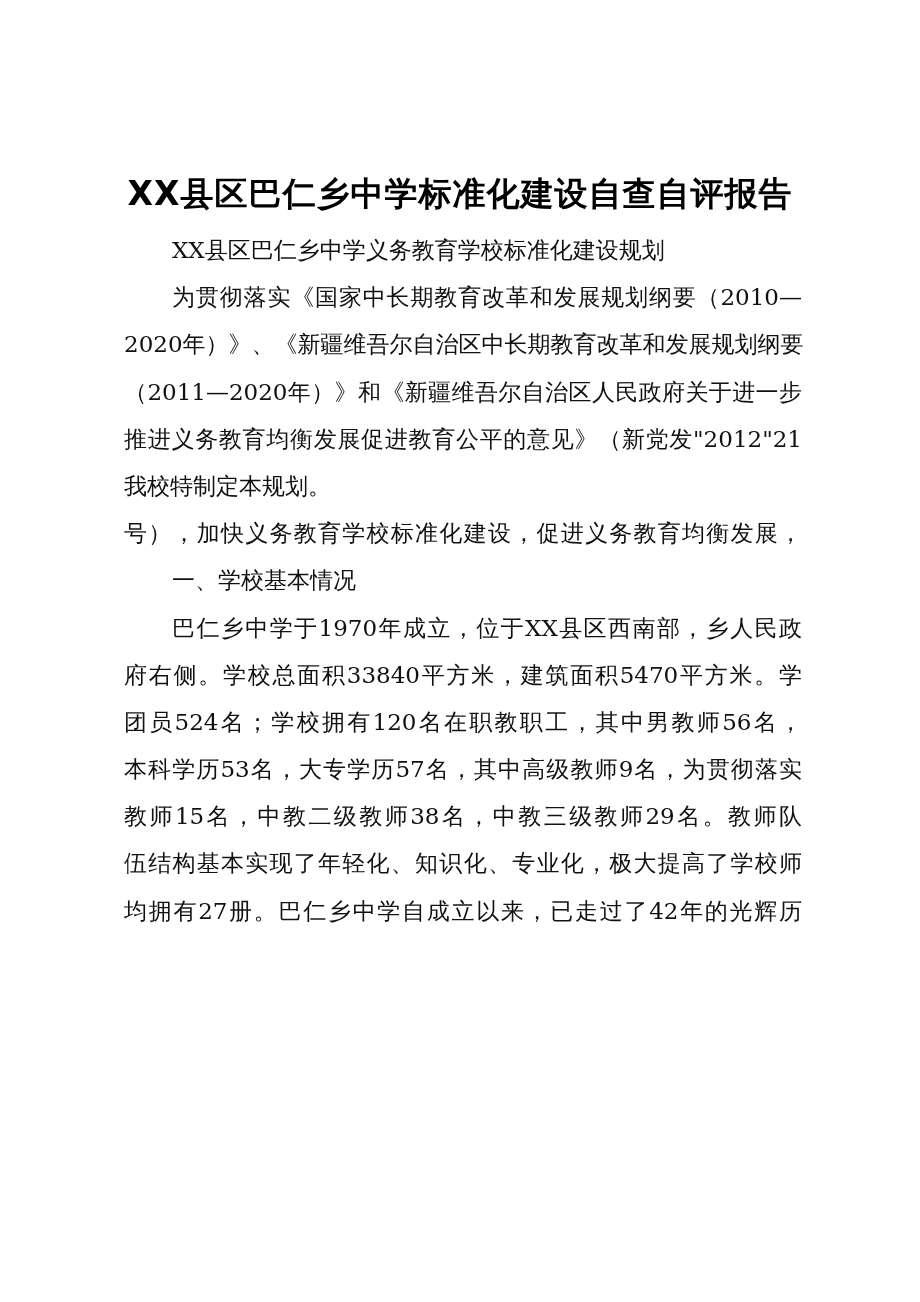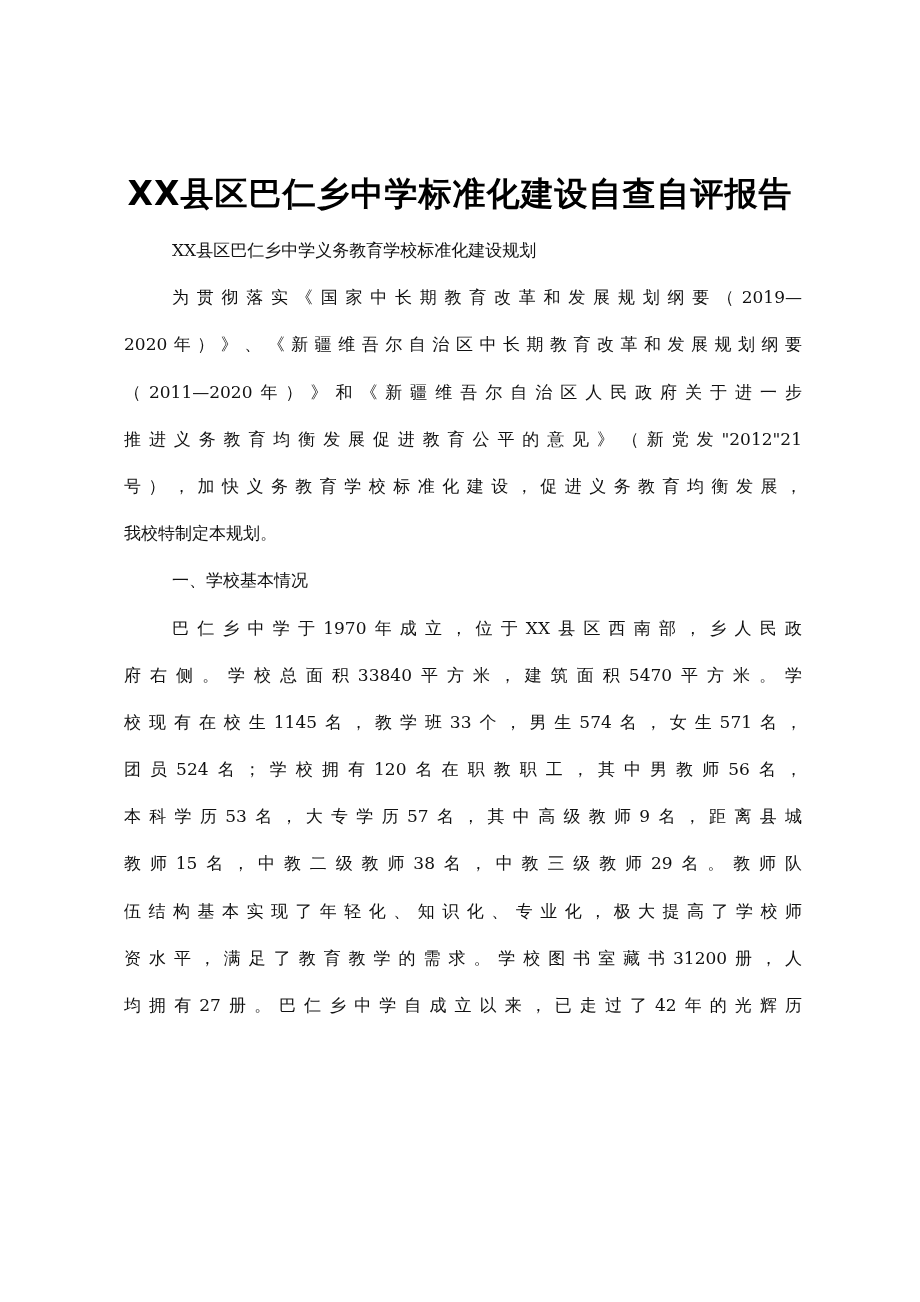--- a/index.html
+++ b/index.html
@@ -38,21 +38,21 @@
     }
     .body {
       position: absolute;
       left: 124px;
       top: 220px;
       width: 678px;
     }
     .line {
       height: 47.2px;
       line-height: 47.2px;
-      font-size: 17px;
+      font-size: 23px;
       white-space: nowrap;
       text-align: justify;
       text-align-last: justify;
       letter-spacing: 0px;
     }
     .line.last {
       text-align-last: left;
     }
     .indent {
       padding-left: 48px;
@@ -61,37 +61,35 @@
 </head>
 <body>
 
 <div class="page">
   <div class="title">XX县区巴仁乡中学标准化建设自查自评报告</div>
 
   <div class="body">
     <div class="line last indent">XX县区巴仁乡中学义务教育学校标准化建设规划</div>
 
     <div>
-      <div class="line indent">为贯彻落实《国家中长期教育改革和发展规划纲要（2019—</div>
+      <div class="line indent">为贯彻落实《国家中长期教育改革和发展规划纲要（2010—</div>
       <div class="line">2020年）》、《新疆维吾尔自治区中长期教育改革和发展规划纲要</div>
       <div class="line">（2011—2020年）》和《新疆维吾尔自治区人民政府关于进一步</div>
       <div class="line">推进义务教育均衡发展促进教育公平的意见》（新党发"2012"21</div>
+      <div class="line last">我校特制定本规划。</div>
       <div class="line">号），加快义务教育学校标准化建设，促进义务教育均衡发展，</div>
-      <div class="line last">我校特制定本规划。</div>
     </div>
 
     <div>
       <div class="line last indent">一、学校基本情况</div>
     </div>
 
     <div>
       <div class="line indent">巴仁乡中学于1970年成立，位于XX县区西南部，乡人民政</div>
       <div class="line">府右侧。学校总面积33840平方米，建筑面积5470平方米。学</div>
-      <div class="line">校现有在校生1145名，教学班33个，男生574名，女生571名，</div>
       <div class="line">团员524名；学校拥有120名在职教职工，其中男教师56名，</div>
-      <div class="line">本科学历53名，大专学历57名，其中高级教师9名，距离县城</div>
+      <div class="line">本科学历53名，大专学历57名，其中高级教师9名，为贯彻落实</div>
       <div class="line">教师15名，中教二级教师38名，中教三级教师29名。教师队</div>
       <div class="line">伍结构基本实现了年轻化、知识化、专业化，极大提高了学校师</div>
-      <div class="line">资水平，满足了教育教学的需求。学校图书室藏书31200册，人</div>
       <div class="line">均拥有27册。巴仁乡中学自成立以来，已走过了42年的光辉历</div>
     </div>
   </div>
 </div>
 
 </body></html>

